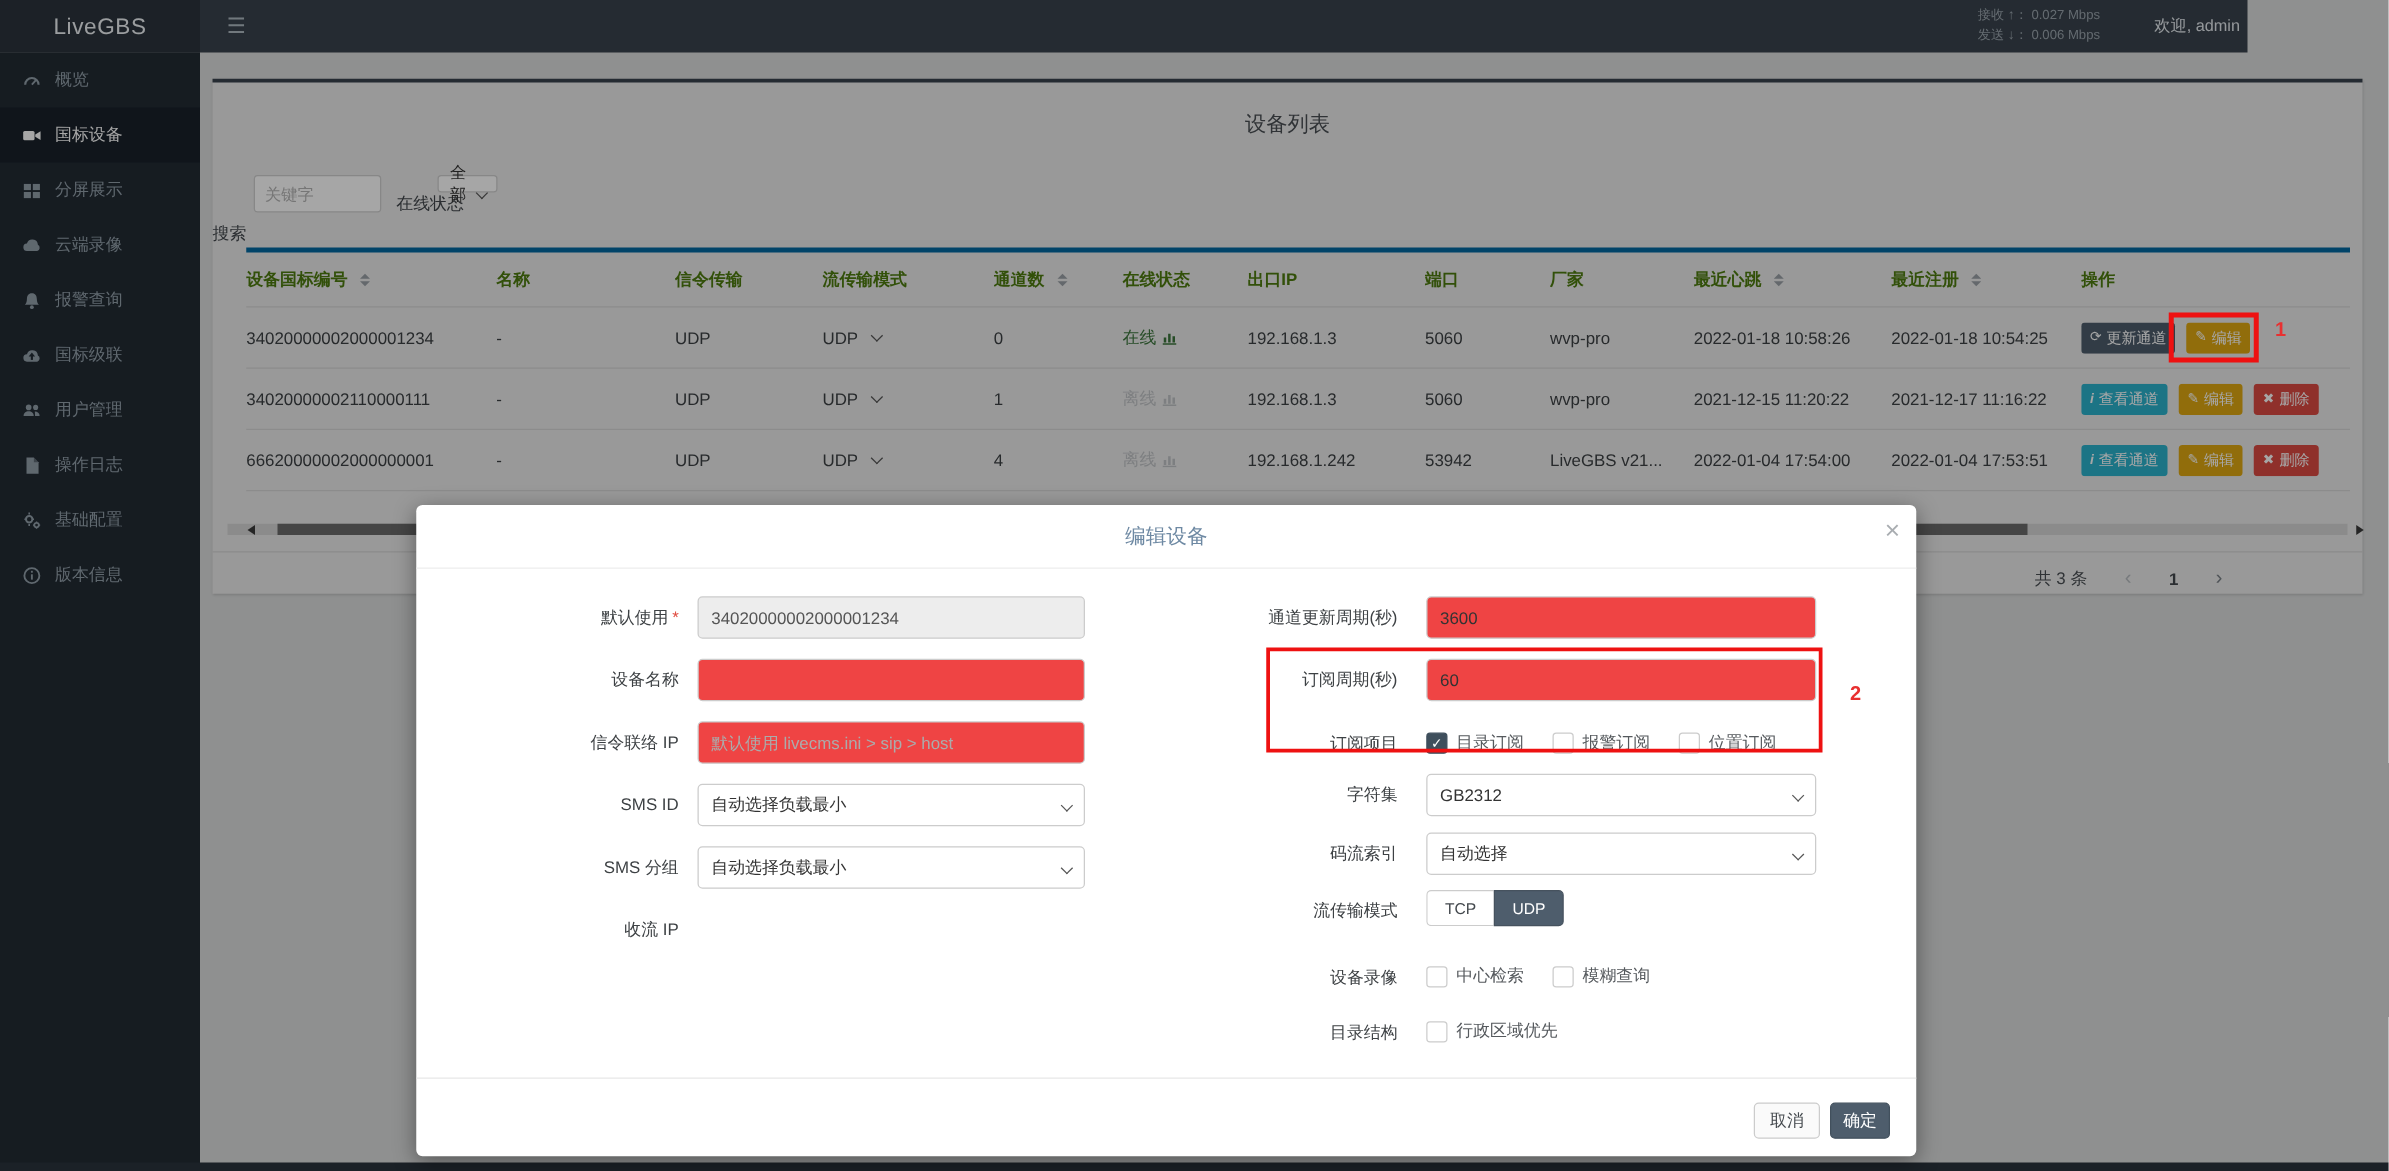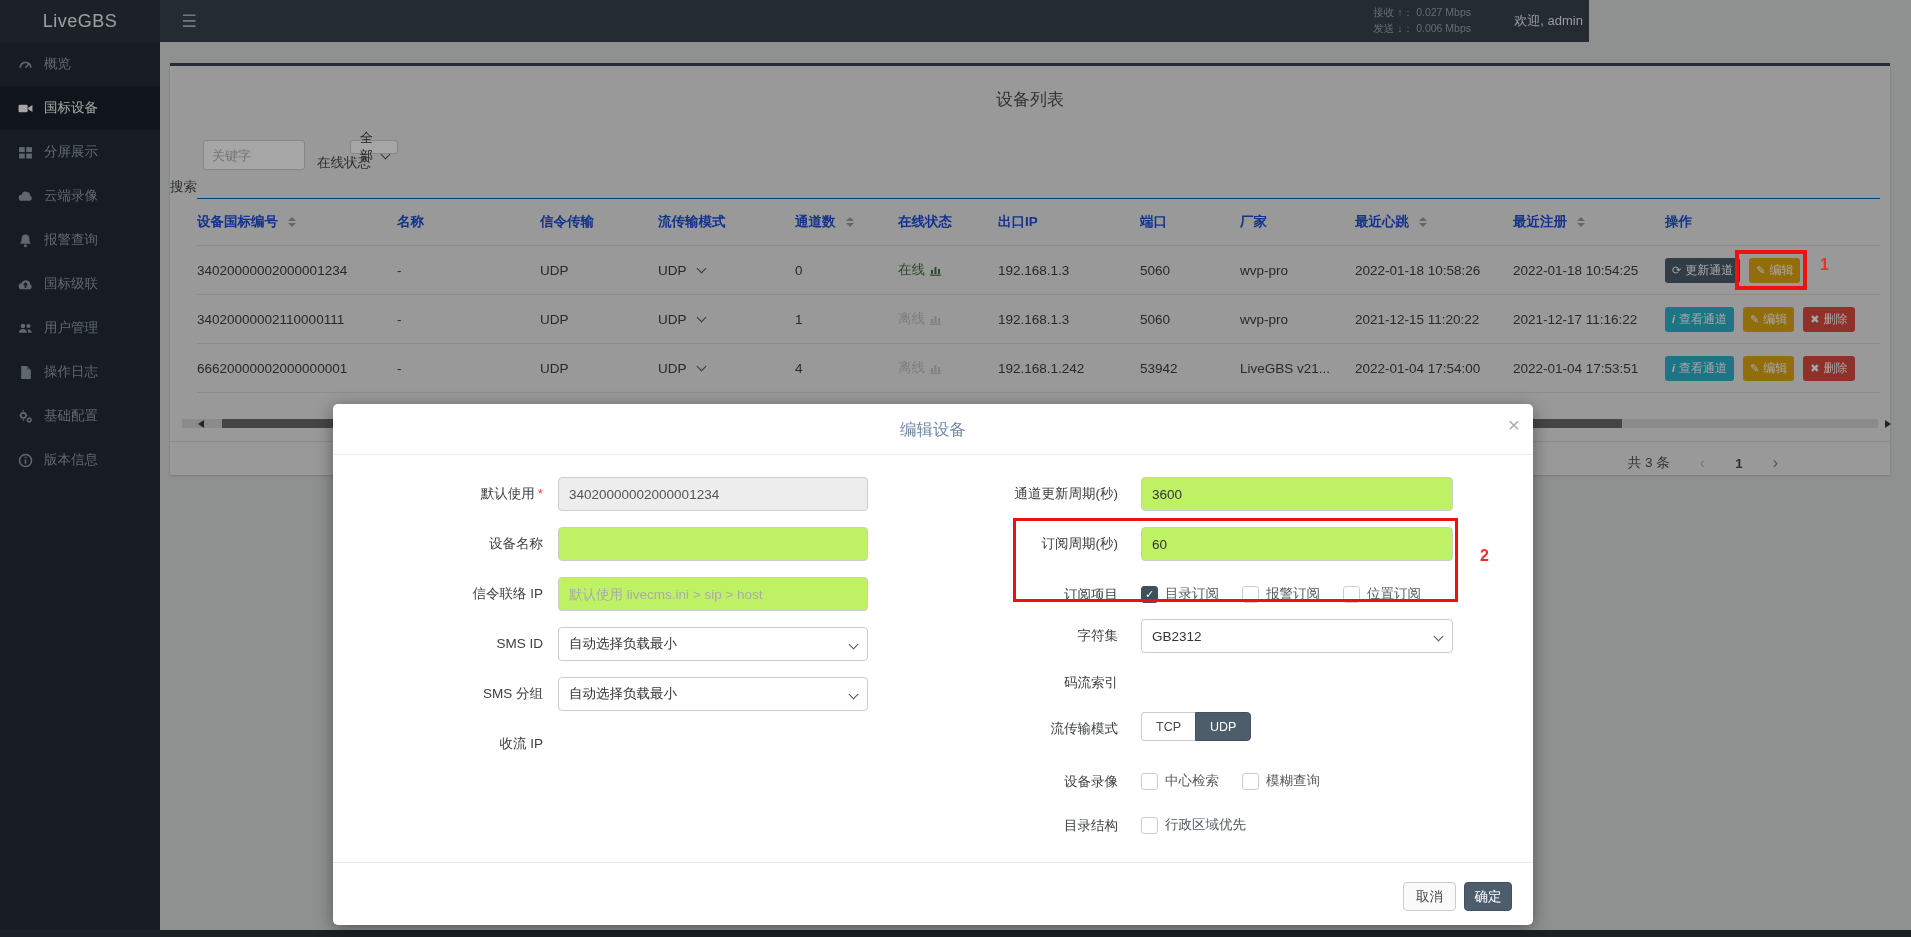--- a/index.html
+++ b/index.html
@@ -1,21 +1,21 @@
 <!DOCTYPE html>
 <html><head>
 <meta charset="utf-8">
 <style>
   * { margin:0; padding:0; box-sizing:border-box; }
   html,body { width:1911px; height:937px; }
   body { font-family:"Liberation Sans","DejaVu Sans",sans-serif; }
   .screen { position:relative; width:1911px; height:937px; background:#dcdddd; overflow:hidden; }
 
   
-  .topbar { position:absolute; left:0; top:0; width:1589px; height:42px; background:#39434d; z-index:1; }
+  .topbar { position:absolute; left:0; top:0; width:1798px; height:42px; background:#39434d; z-index:1; }
   .logo { position:absolute; left:0; top:0; width:160px; height:42px; background:#2b343d;
           color:#eef2f5; font-size:18px; letter-spacing:.5px; display:flex; align-items:center; justify-content:center; }
   .hamburger { position:absolute; left:170px; top:0; height:42px; width:38px; display:flex; align-items:center; justify-content:center;
                color:#aeb8c0; font-size:17px; cursor:pointer; }
   .netstats { position:absolute; right:118px; top:4px; color:#9aa4ad; font-size:10.5px; line-height:16px; text-align:left; }
   .netstats b { font-size:11px; }
   .welcome { position:absolute; right:6px; top:0; height:42px; display:flex; align-items:center; color:#e4e9ee; font-size:13px; }
 
   
   .sidebar { position:absolute; left:0; top:42px; width:160px; height:895px; background:#222b34; z-index:1; }
@@ -37,21 +37,21 @@
   .selectbox { position:absolute; background:#fff; border:1px solid #cfcfcf; border-radius:3px;
                display:flex; align-items:center; font-size:13px; color:#333; padding:0 22px 0 9px; cursor:pointer; }
   .chev { width:7px; height:7px; border-right:1.5px solid #555; border-bottom:1.5px solid #555;
           transform:rotate(45deg); position:absolute; right:8px; top:10px; }
   .status-select { left:180px; top:74px; height:14px; width:48px; }
 
   
   .tablewrap { position:absolute; left:27px; top:132px; width:1683px; }
   .trow { display:grid; grid-template-columns:200px 143px 118px 137px 103px 100px 142px 100px 115px 158px 152px 215px;
           align-items:center; height:49px; border-bottom:1px solid #d7d7d7; font-size:13.5px; color:#3d4144; }
-  .trow.thead { height:48px; border-top:1px solid #0369a1; color:#1d4ed8; font-weight:bold; font-size:13.5px; }
+  .trow.thead { height:48px; border-top:4px solid #0369a1; color:#4d7c0f; font-weight:bold; font-size:13.5px; }
   .cell { display:flex; align-items:center; gap:5px; padding-right:6px; overflow:hidden; white-space:nowrap; }
   .sorter { display:inline-flex; flex-direction:column; gap:2px; margin-left:5px; }
   .sorter i { width:0; height:0; border-left:4px solid transparent; border-right:4px solid transparent; }
   .sorter .up { border-bottom:4px solid #9aa0a6; }
   .sorter .dn { border-top:4px solid #9aa0a6; }
   .status-online { color:#3c763d; }
   .status-offline { color:#c0c3c6; }
   .btn { display:inline-flex; align-items:center; gap:4px; border:none; border-radius:3px; color:#fff;
          font-size:12px; padding:4px 7px; cursor:pointer; font-family:"Liberation Sans",sans-serif; white-space:nowrap; }
   .btn + .btn { margin-left:4px; }
@@ -78,21 +78,21 @@
   .overlay { position:absolute; left:0; top:0; width:1911px; height:937px; background:rgba(0,0,0,.35); z-index:40; }
   .modal { position:absolute; left:333px; top:404px; width:1200px; height:521px; background:#ffffff;
            border-radius:5px; box-shadow:0 4px 18px rgba(0,0,0,.4); z-index:50; }
   .modal-title { position:absolute; left:0; top:0; width:100%; height:51px; line-height:51px; text-align:center;
                  color:#6e89a3; font-size:16.5px; border-bottom:1px solid #ededed; }
   .modal-close { position:absolute; right:13px; top:6px; color:#a9adb1; font-size:21px; cursor:pointer; line-height:1.4; }
   .f-label { position:absolute; text-align:right; font-size:13.5px; color:#3d4144; height:34px; line-height:34px; }
   .f-label .req { color:#e04b3f; margin-left:3px; }
   .lf-label { left:20px;  width:190px; }
   .rf-label { left:640px; width:145px; }
-  .f-input { position:absolute; height:34px; border:1px solid #ccc; border-radius:4px; background:#bef264;
+  .f-input { position:absolute; height:34px; border:1px solid #ccc; border-radius:4px; background:#ef4444;
              font-size:13.5px; padding:0 10px; color:#333; font-family:"Liberation Sans",sans-serif; }
   .f-input::placeholder { color:#ababab; }
   .f-input:disabled, .f-input.disabled { background:#ededed; color:#555; }
   .lf-ctl { left:225px; width:310px; }
   .rf-ctl { left:808px; width:312px; }
   .f-select { position:absolute; height:34px; border:1px solid #ccc; border-radius:4px; background:#fff;
               display:flex; align-items:center; font-size:13.5px; color:#333; padding:0 24px 0 10px; cursor:pointer; }
   .f-select .chev { top:13px; right:10px; }
   .ckrow { position:absolute; display:flex; align-items:center; gap:7px; font-size:13.5px; color:#55595d; }
   .ckbox { width:17px; height:17px; border:1px solid #ccc; border-radius:3px; background:#fff; display:inline-flex;
@@ -465,20 +465,24 @@
       <span class="ck-label">位置订阅</span>
     </div>
 
     <div class="f-label rf-label" style="top:215px;">字符集</div>
     <div class="f-select rf-ctl" style="top:215px;">
         <span>GB2312</span>
         <span class="chev"></span>
       </div>
 
     <div class="f-label rf-label" style="top:262px;">码流索引</div>
+    <div class="f-select rf-ctl" style="top:262px;">
+        <span>自动选择</span>
+        <span class="chev"></span>
+      </div>
 
     <div class="f-label rf-label" style="top:308px;">流传输模式</div>
     <div class="toggle" style="top:308px;">
       <div class="tg tg-off">TCP</div>
       <div class="tg tg-on">UDP</div>
     </div>
 
     <div class="f-label rf-label" style="top:361px;">设备录像</div>
     <div class="ckrow" style="left:808px; top:368px;">
       <span class="ckbox"></span>

